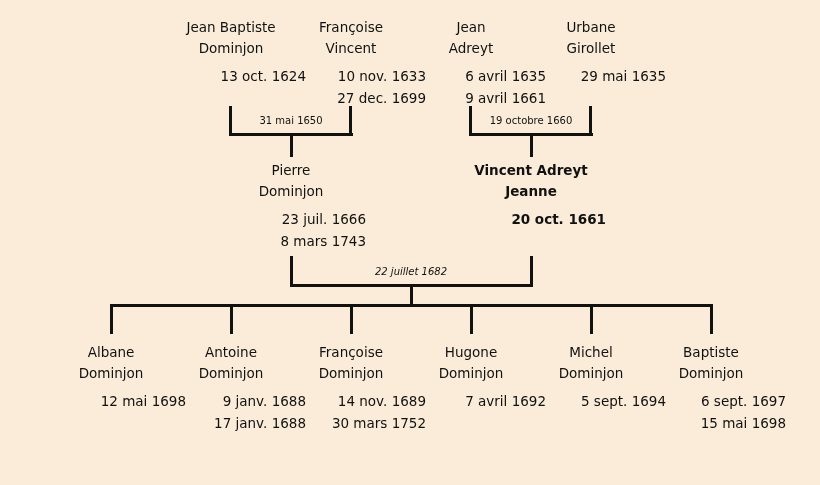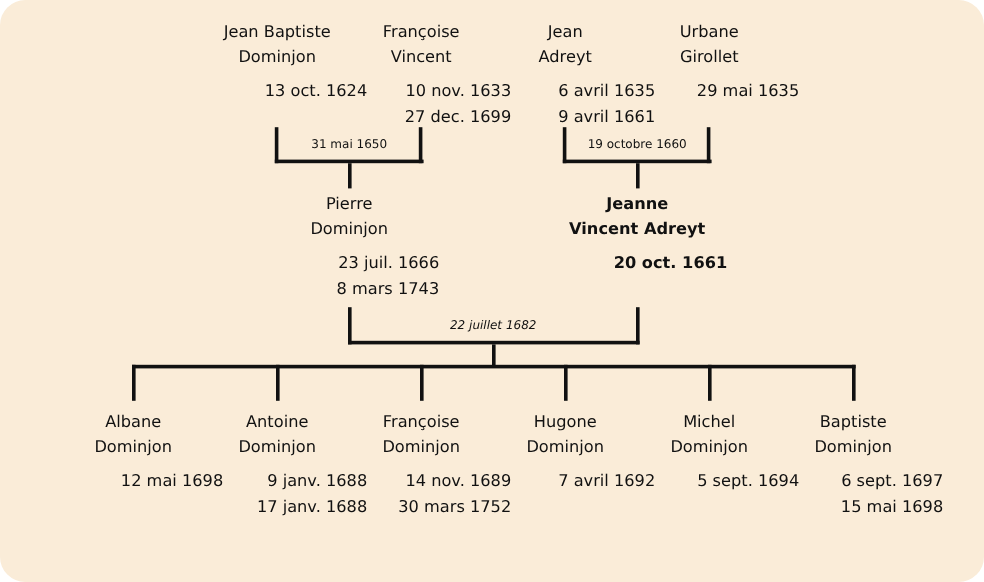--- a/index.html
+++ b/index.html
@@ -8,21 +8,20 @@
   }
   html, body { margin: 0; padding: 0; }
   .stage {
     position: relative;
     width: 820px;
     height: 485px;
     background: var(--background);
     font-family: "DejaVu Sans", sans-serif;
     color: var(--ink);
     overflow: hidden;
-    border-radius: 21px;
   }
   .person {
     position: absolute;
     width: 150px;
     text-align: center;
     font-size: 13.5px;
     cursor: default;
   }
   .person .nm div { line-height: 21px; white-space: nowrap; }
   .person .dt { margin-top: 6px; text-align: right; }
@@ -105,22 +104,22 @@
       <div>Dominjon</div>
     </div>
     <div class="dt">
       <div>23 juil. 1666</div>
       <div>8 mars 1743</div>
     </div>
   </div>
 
   <div class="person bold" style="left:456px; top:160px;">
     <div class="nm">
+      <div>Vincent Adreyt</div>
       <div>Jeanne</div>
-      <div>Vincent Adreyt</div>
     </div>
     <div class="dt">
       <div>20 oct. 1661</div>
     </div>
   </div>
 
   <div class="vline" style="left:290px; top:256px; height:31px;"></div>
   <div class="vline" style="left:530px; top:256px; height:31px;"></div>
   <div class="hline" style="left:290px; top:284px; width:243px;"></div>
   <div class="mdate" style="left:291px; top:262px; width:240px;font-style:italic;">22 juillet 1682</div>

